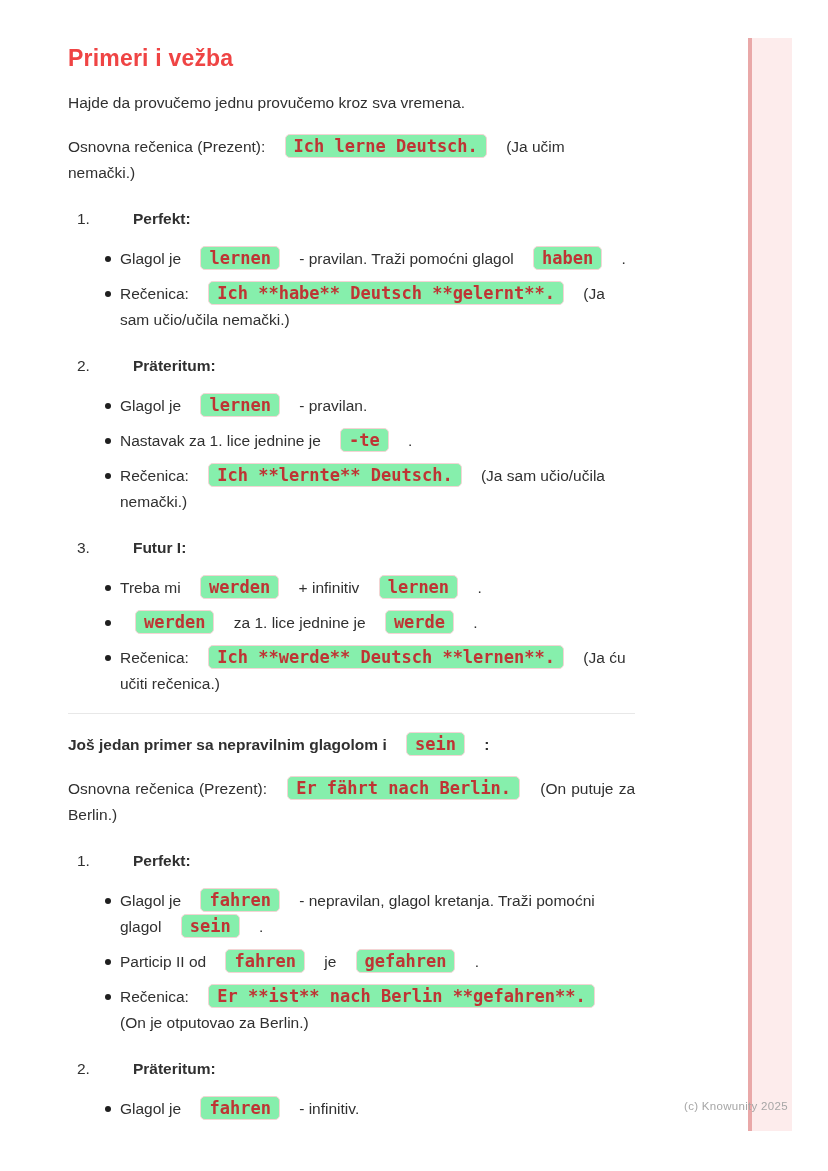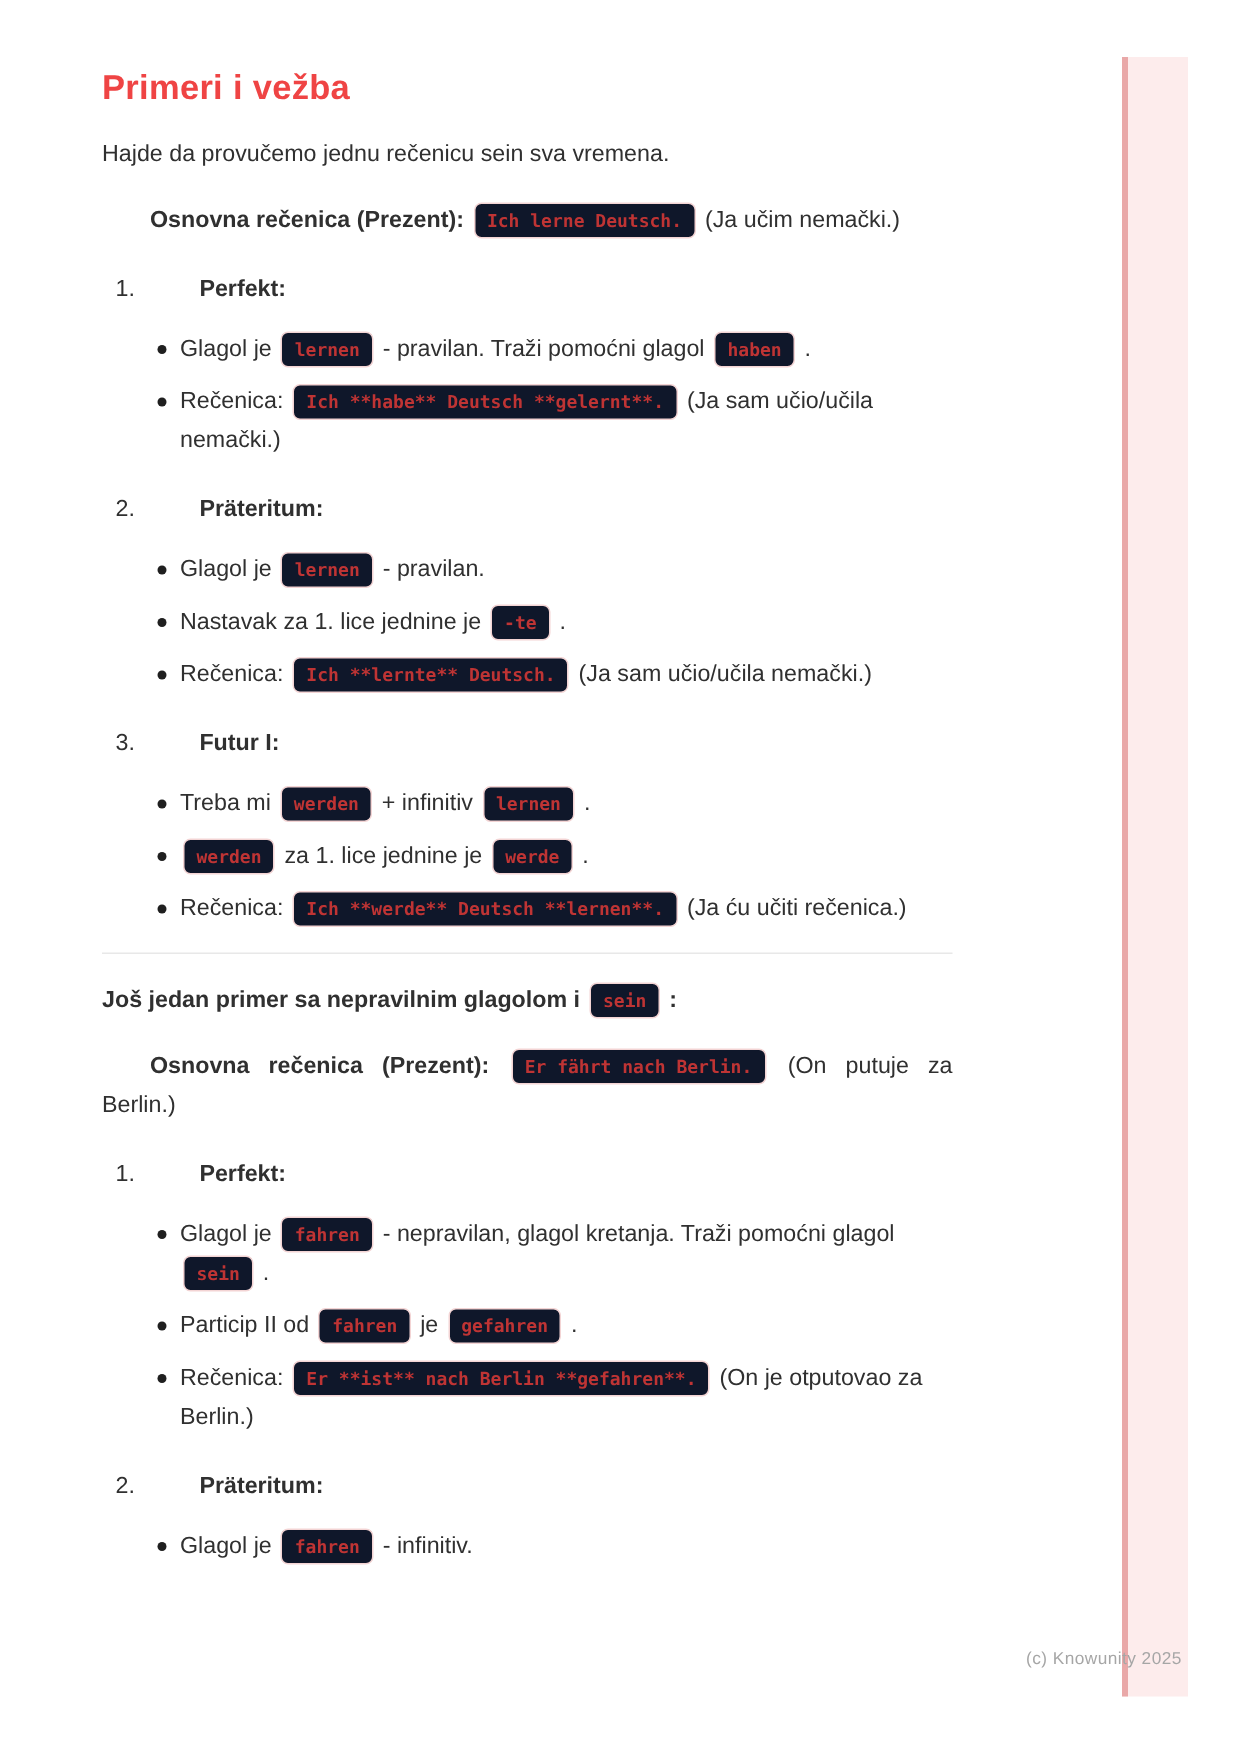--- a/index.html
+++ b/index.html
@@ -14,25 +14,25 @@
     background:#fdecec;border-left:4px solid #e9a8a8;box-sizing:border-box;
   }
   .content{position:absolute;left:68px;top:44px;width:567px;}
   h1.title{
     margin:0 0 18px 0;font-size:23px;line-height:28px;
     font-weight:700;color:#ef4444;letter-spacing:.2px;
   }
   p.body{margin:18px 0 0 0;font-size:15.5px;line-height:26px;}
   .p-more{margin-top:30px;font-weight:700;}
   .p-base2{margin-top:16px;text-align:justify;}
-  .b{font-weight:700;margin-left:32px;}
+  .b{font-weight:400;}
   .code{
-    font-family:"DejaVu Sans Mono",monospace;font-size:12px;font-weight:700;
-    color:#bf3434;background:#0f172a;border:1px solid #f3d4d4;border-radius:5px;
-    padding:3px 8px 2px 8px;margin:0 2px;line-height:17px;display:inline-block;
+    font-family:"DejaVu Sans Mono",monospace;font-size:17px;font-weight:700;
+    color:#bf3434;background:#86efac;border:1px solid #f3d4d4;border-radius:5px;
+    padding:3px 8px 2px 8px;margin:0 15px;line-height:17px;display:inline-block;
     white-space:nowrap;
   }
   .olhead{margin:20px 0 0 9px;font-size:15.5px;line-height:26px;}
   .olhead .num{margin-right:7px;}
   .olhead .olab{font-weight:700;margin-left:36px;}
   .bullet{
     position:relative;margin:9px 0 0 0;padding-left:52px;
     font-size:15.5px;line-height:26px;
   }
   .bullet.first{margin-top:14px;}
@@ -50,21 +50,21 @@
 <body>
 
 <div class="page">
 
   <div class="edge-bar"></div>
 
   <div class="content">
 
     <h1 class="title">Primeri i vežba</h1>
 
-    <p class="body">Hajde da provučemo jednu rečenicu sein sva vremena.</p>
+    <p class="body">Hajde da provučemo jednu provučemo kroz sva vremena.</p>
 
     <p class="body"><span class="b">Osnovna rečenica (Prezent): </span><span class="code">Ich lerne Deutsch.</span><span class="t"> (Ja učim nemački.)</span></p>
 
     <div class="olhead">
       <span class="num">1.</span><span class="olab">Perfekt:</span>
     </div>
     <div class="bullet first">
       <span class="dot"></span><span><span class="t">Glagol je </span><span class="code">lernen</span><span class="t"> - pravilan. Traži pomoćni glagol </span><span class="code">haben</span><span class="t"> .</span></span>
     </div>
     <div class="bullet">

